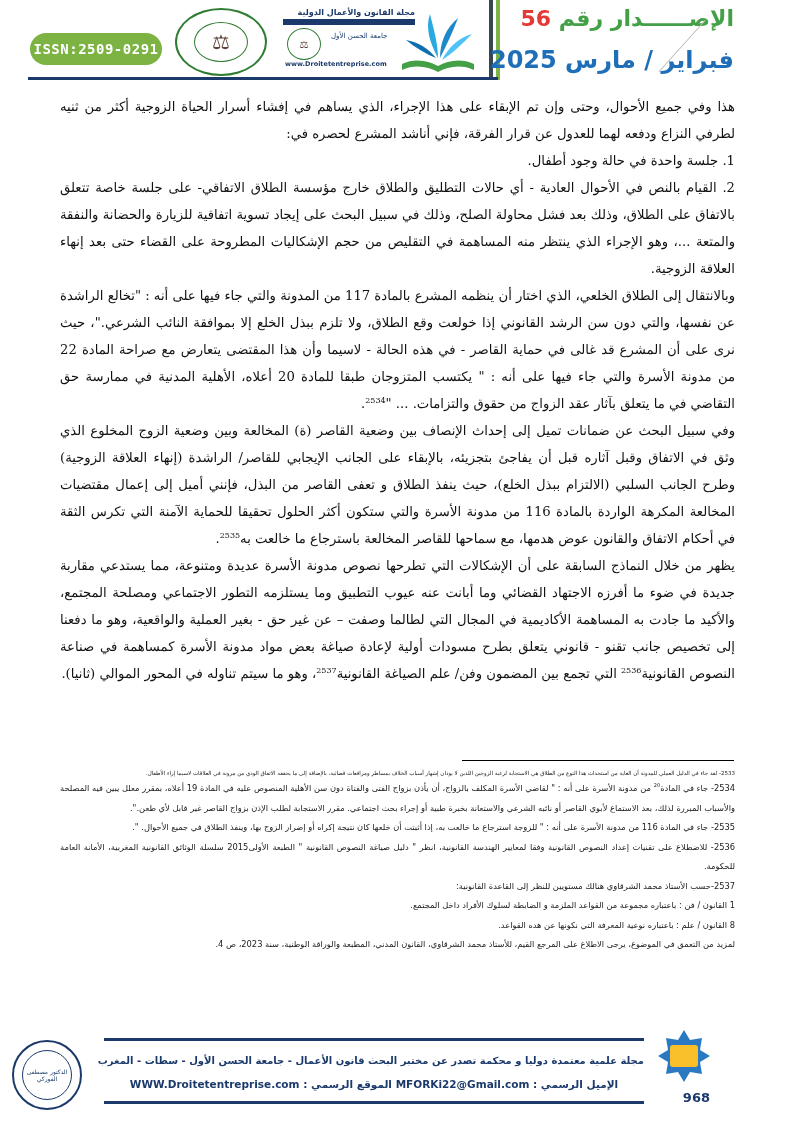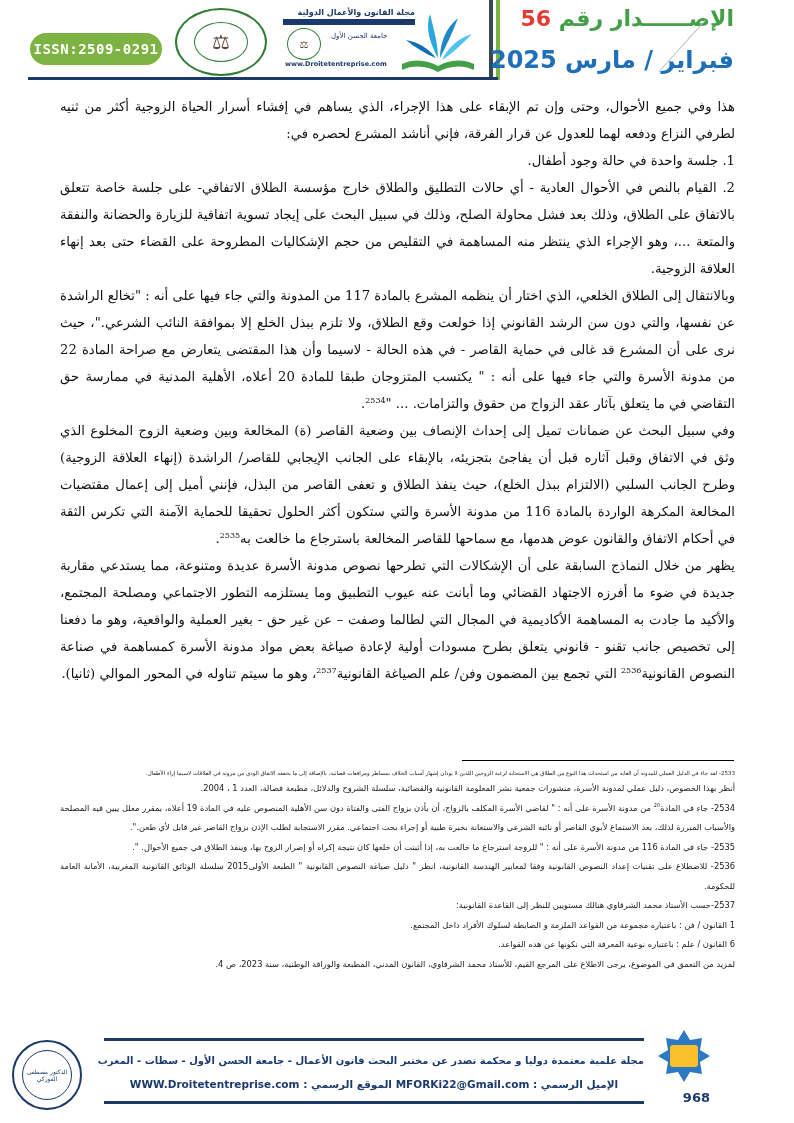--- a/index.html
+++ b/index.html
@@ -115,27 +115,26 @@
   <p>1. جلسة واحدة في حالة وجود أطفال.</p>
   <p>2. القيام بالنص في الأحوال العادية - أي حالات التطليق والطلاق خارج مؤسسة الطلاق الاتفاقي- على جلسة خاصة تتعلق بالاتفاق على الطلاق، وذلك بعد فشل محاولة الصلح، وذلك في سبيل البحث على إيجاد تسوية اتفاقية للزيارة والحضانة والنفقة والمتعة ...، وهو الإجراء الذي ينتظر منه المساهمة في التقليص من حجم الإشكاليات المطروحة على القضاء حتى بعد إنهاء العلاقة الزوجية.</p>
   <p><span>وبالانتقال إلى الطلاق الخلعي، الذي اختار أن ينظمه المشرع بالمادة 117 من المدونة والتي جاء فيها على أنه : "تخالع الراشدة عن نفسها، والتي دون سن الرشد القانوني إذا خولعت وقع الطلاق، ولا تلزم ببذل الخلع إلا بموافقة النائب الشرعي."، حيث نرى على أن المشرع قد غالى في حماية القاصر - في هذه الحالة - لاسيما وأن هذا المقتضى يتعارض مع صراحة المادة 22 من مدونة الأسرة والتي جاء فيها على أنه : " يكتسب المتزوجان طبقا للمادة 20 أعلاه، الأهلية المدنية في ممارسة حق التقاضي في ما يتعلق بآثار عقد الزواج من حقوق والتزامات. ... "</span><sup>2534</sup><span>.</span></p>
   <p><span>وفي سبيل البحث عن ضمانات تميل إلى إحداث الإنصاف بين وضعية القاصر (ة) المخالعة وبين وضعية الزوج المخلوع الذي وثق في الاتفاق وقبل آثاره قبل أن يفاجئ بتجزيئه، بالإبقاء على الجانب الإيجابي للقاصر/ الراشدة (إنهاء العلاقة الزوجية) وطرح الجانب السلبي (الالتزام ببذل الخلع)، حيث ينفذ الطلاق و تعفى القاصر من البذل، فإنني أميل إلى إعمال مقتضيات المخالعة المكرهة الواردة بالمادة 116 من مدونة الأسرة والتي ستكون أكثر الحلول تحقيقا للحماية الآمنة التي تكرس الثقة في أحكام الاتفاق والقانون عوض هدمها، مع سماحها للقاصر المخالعة باسترجاع ما خالعت به</span><sup>2535</sup><span>.</span></p>
   <p><span>يظهر من خلال النماذج السابقة على أن الإشكالات التي تطرحها نصوص مدونة الأسرة عديدة ومتنوعة، مما يستدعي مقاربة جديدة في ضوء ما أفرزه الاجتهاد القضائي وما أبانت عنه عيوب التطبيق وما يستلزمه التطور الاجتماعي ومصلحة المجتمع، والأكيد ما جادت به المساهمة الأكاديمية في المجال التي لطالما وصفت – عن غير حق - بغير العملية والواقعية، وهو ما دفعنا إلى تخصيص جانب تقنو - قانوني يتعلق بطرح مسودات أولية لإعادة صياغة بعض مواد مدونة الأسرة كمساهمة في صناعة النصوص القانونية</span><sup>2536</sup><span> التي تجمع بين المضمون وفن/ علم  الصياغة القانونية</span><sup>2537</sup><span>، وهو ما سيتم تناوله في المحور الموالي (ثانيا).</span></p>
 </div>
 
 <div class="fn-rule"></div>
 <div class="footnotes">
   <p class="tiny">2533- لقد جاء في الدليل العملي للمدونة أن الغاية من استحداث هذا النوع من الطلاق هي الاستجابة لرغبة الزوجين اللذين لا يودان إشهار أسباب الخلاف بمساطر ومرافعات قضائية، بالإضافة إلى ما يحققه الاتفاق الودي من مرونة في العلاقات لاسيما إزاء الأطفال.</p>
-  <p>أنظر بهذا الخصوص، دليل عملي لمدونة الأسرة، منشورات جمعية نشر المعلومة القانونية والقضائية، سلسلة الشروح والدلائل، مطبعة فضالة، العدد 1 ، 2004.</p>
   <p><span>2534- جاء في المادة</span><sup>20</sup><span> من مدونة الأسرة على أنه : " لقاضي الأسرة المكلف بالزواج، أن يأذن بزواج الفتى والفتاة دون سن الأهلية المنصوص عليه في المادة 19 أعلاه، بمقرر معلل يبين فيه المصلحة والأسباب المبررة لذلك، بعد الاستماع لأبوي القاصر أو نائبه الشرعي والاستعانة بخبرة طبية أو إجراء بحث اجتماعي. مقرر الاستجابة لطلب الإذن بزواج القاصر غير قابل لأي طعن.".</span></p>
   <p>2535- جاء في المادة 116 من مدونة الأسرة على أنه : " للزوجة استرجاع ما خالعت به، إذا أثبتت أن خلعها كان نتيجة إكراه أو إضرار الزوج بها، وينفذ الطلاق في جميع الأحوال. ".</p>
   <p>2536- للاضطلاع على تقنيات إعداد النصوص القانونية وفقا لمعايير الهندسة القانونية، انظر " دليل صياغة النصوص القانونية " الطبعة الأولى2015  سلسلة الوثائق القانونية المغربية، الأمانة العامة للحكومة.</p>
   <p>2537-حسب الأستاذ محمد الشرقاوي هنالك مستويين للنظر إلى القاعدة القانونية:</p>
   <p>1 القانون / فن : باعتباره مجموعة من القواعد الملزمة و الضابطة لسلوك الأفراد داخل المجتمع.</p>
-  <p>6 القانون / علم : باعتباره نوعية المعرفة التي نكونها عن هده القواعد.</p>
+  <p>8 القانون / علم : باعتباره نوعية المعرفة التي نكونها عن هده القواعد.</p>
   <p>لمزيد من التعمق في الموضوع، يرجى الاطلاع على المرجع القيم، للأستاذ محمد الشرقاوي، القانون المدني، المطبعة والوراقة الوطنية، سنة 2023، ص 4.</p>
 </div>
 
 <div class="footer-seal">
   <div class="in">الدكتور مصطفى الفوركي</div>
 </div>
 <div class="footer-rule-top"></div>
 <div class="footer-line1">مجلة علمية معتمدة  دوليا و محكمة تصدر عن مختبر البحث قانون الأعمال - جامعة الحسن الأول - سطات - المغرب</div>
 <div class="footer-line2">الإميل الرسمي :  MFORKi22@Gmail.com  الموقع الرسمي : WWW.Droitetentreprise.com</div>
 <div class="footer-rule-bot"></div>

